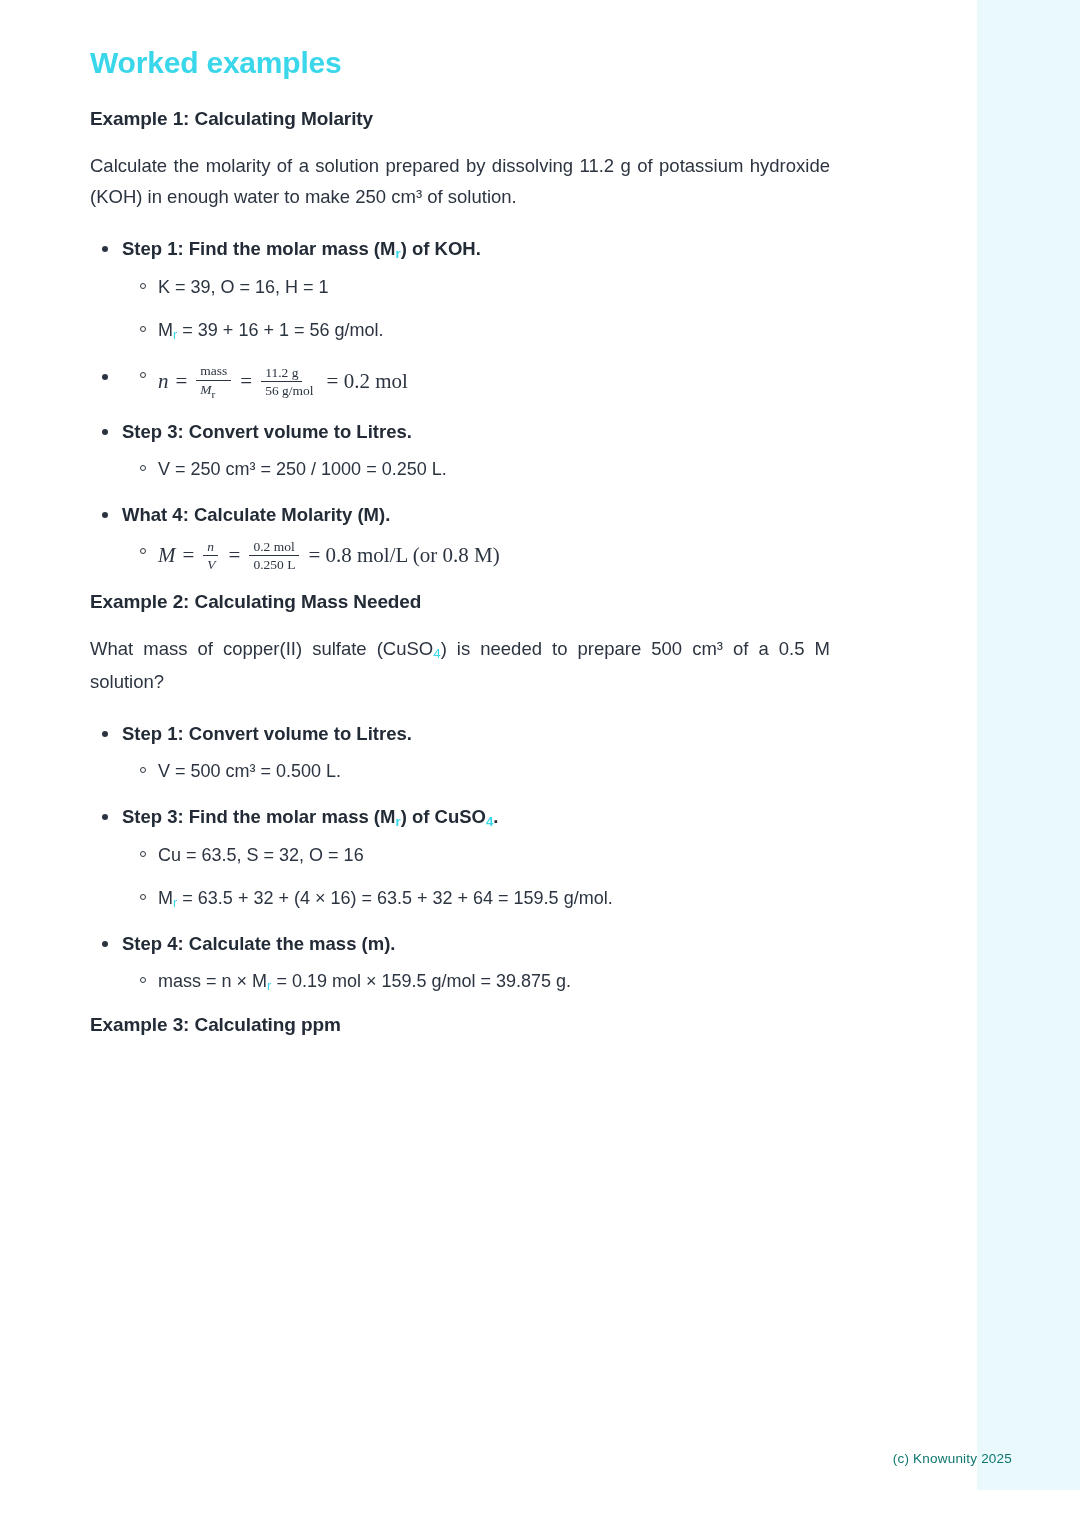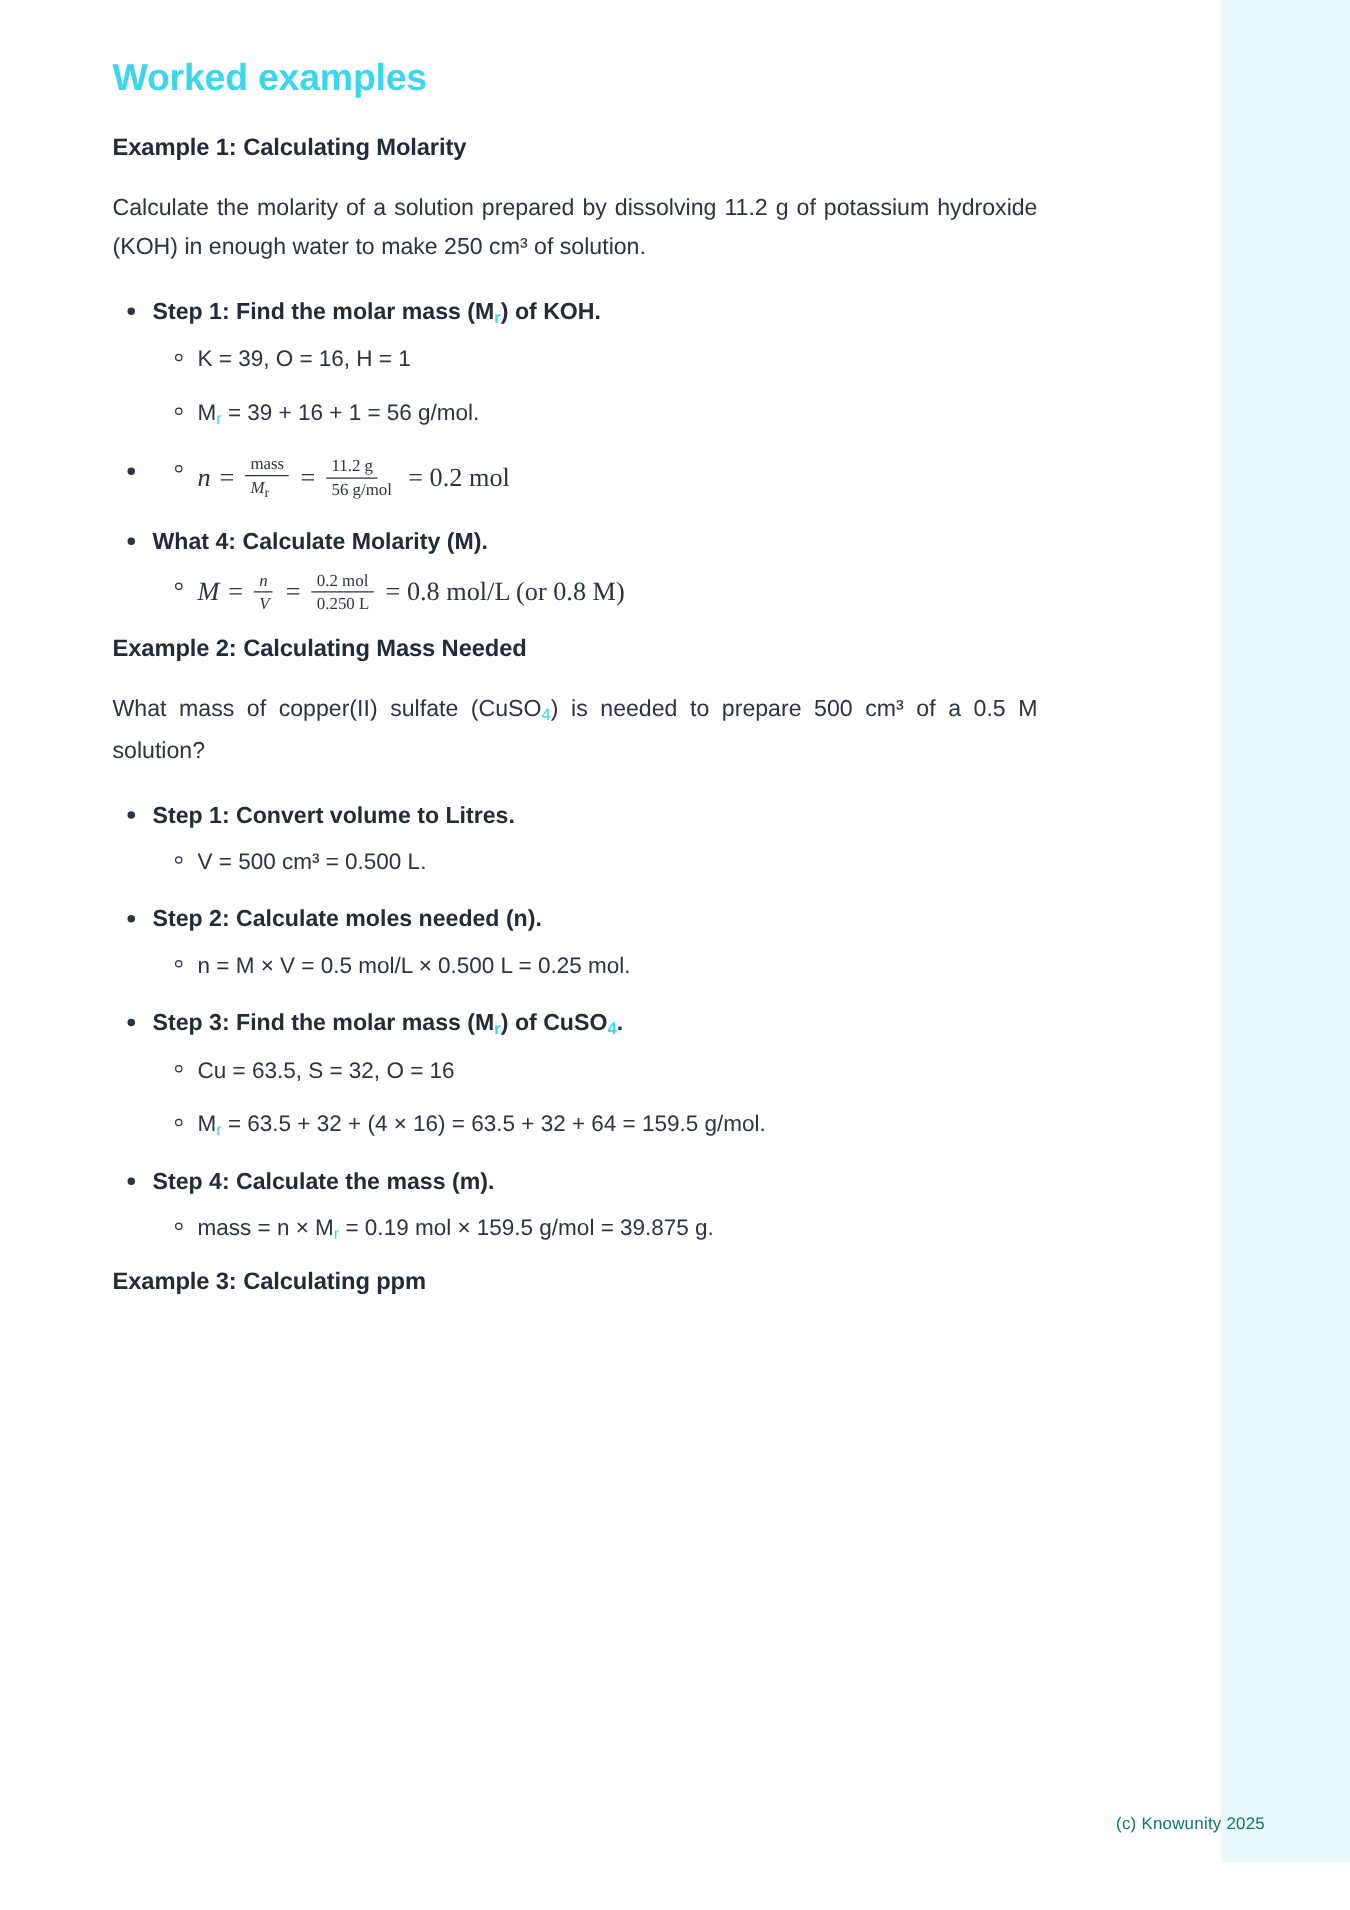--- a/index.html
+++ b/index.html
@@ -203,20 +203,26 @@
               <span class="frac">
                 <span class="num">11.2 g</span>
                 <span class="den">56 g/mol</span>
               </span>
               <span>= 0.2 mol</span>
             </span>
           </li>
         </ul>
       </li>
 
+      <li class="step">
+        <span class="step-title">Step 3: Convert volume to Litres.</span>
+        <ul class="substeps">
+          <li class="substep">V = 250 cm³ = 250 / 1000 = 0.250 L.</li>
+        </ul>
+      </li>
 
       <li class="step">
         <span class="step-title">What 4: Calculate Molarity (M).</span>
         <ul class="substeps">
           <li class="substep">
             <span class="math">
               <span class="var">M</span>
               <span>=</span>
               <span class="frac italic">
                 <span class="num">n</span>
@@ -240,26 +246,20 @@
 
     <ul class="steps">
 
       <li class="step">
         <span class="step-title">Step 1: Convert volume to Litres.</span>
         <ul class="substeps">
           <li class="substep">V = 500 cm³ = 0.500 L.</li>
         </ul>
       </li>
 
-      <li class="step">
-        <span class="step-title">Step 2: Calculate moles needed (n).</span>
-        <ul class="substeps">
-          <li class="substep">n = M × V = 0.5 mol/L × 0.500 L = 0.25 mol.</li>
-        </ul>
-      </li>
 
       <li class="step">
         <span class="step-title"><span>Step 3: Find the molar mass (M</span><span class="sub">r</span><span>) of CuSO</span><span class="sub">4</span><span>.</span></span>
         <ul class="substeps">
           <li class="substep">Cu = 63.5, S = 32, O = 16</li>
           <li class="substep"><span>M</span><span class="sub">r</span><span> = 63.5 + 32 + (4 × 16) = 63.5 + 32 + 64 = 159.5 g/mol.</span></li>
         </ul>
       </li>
 
       <li class="step">

